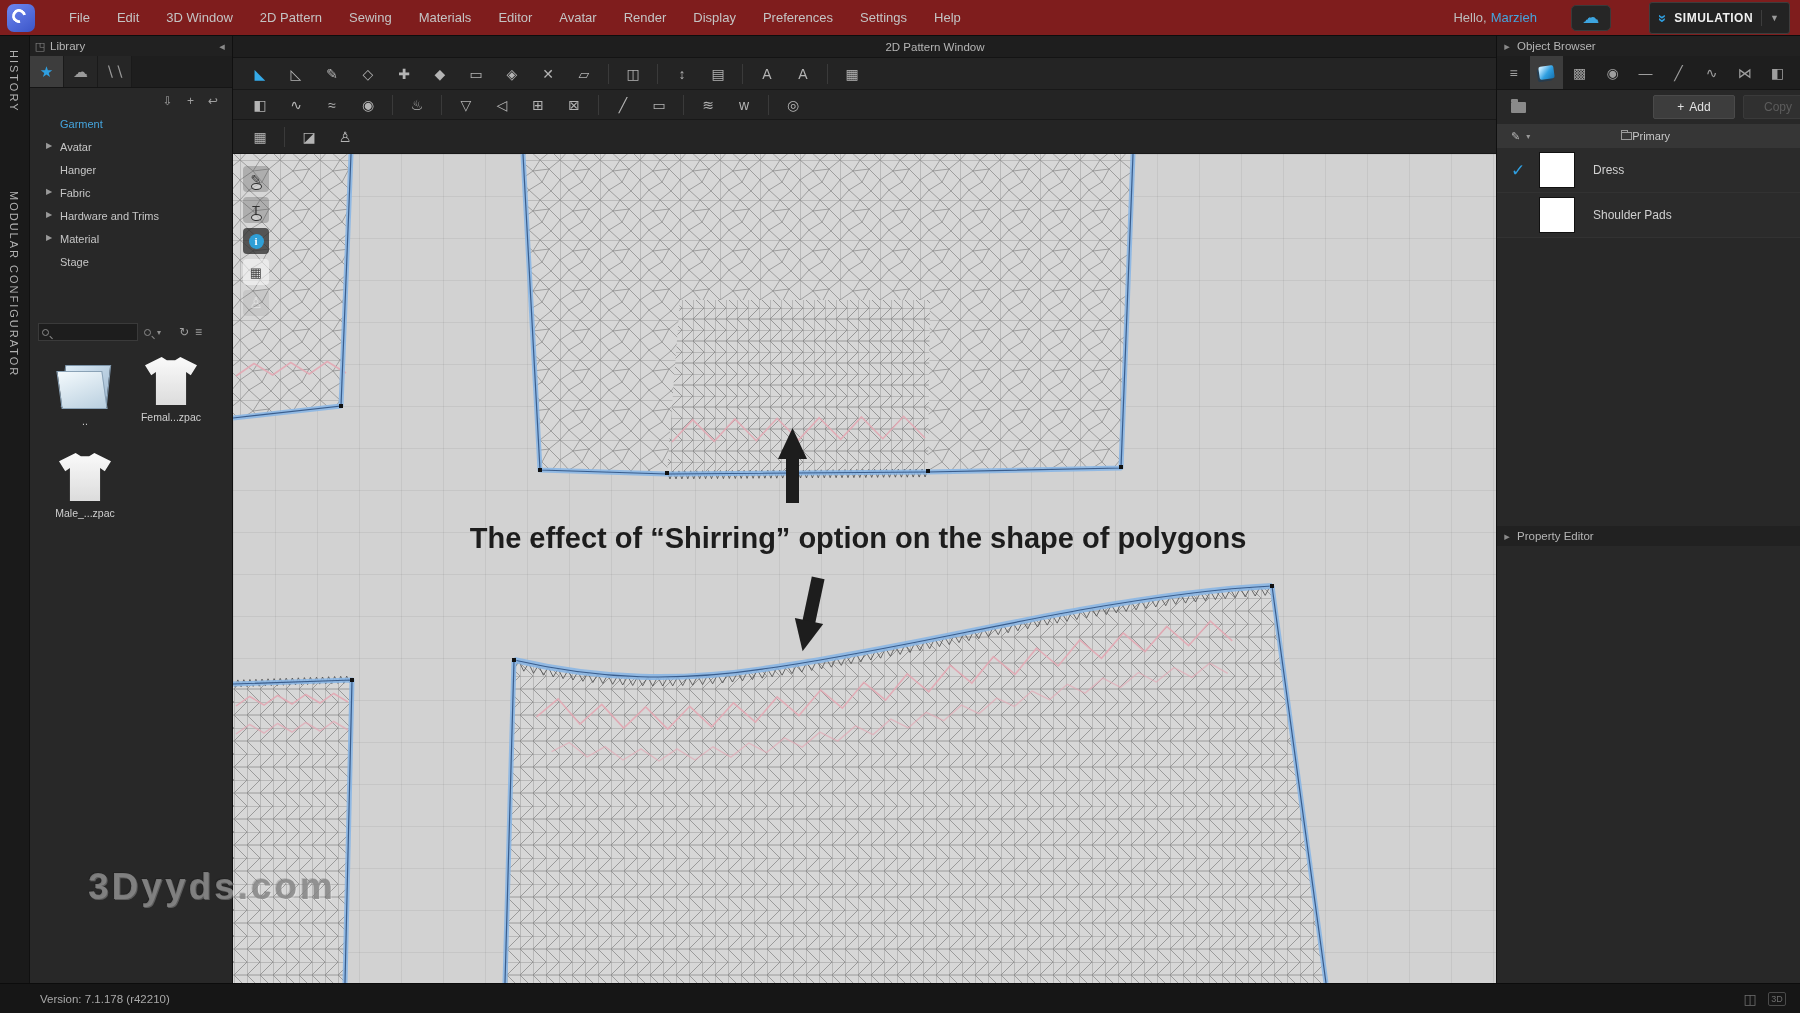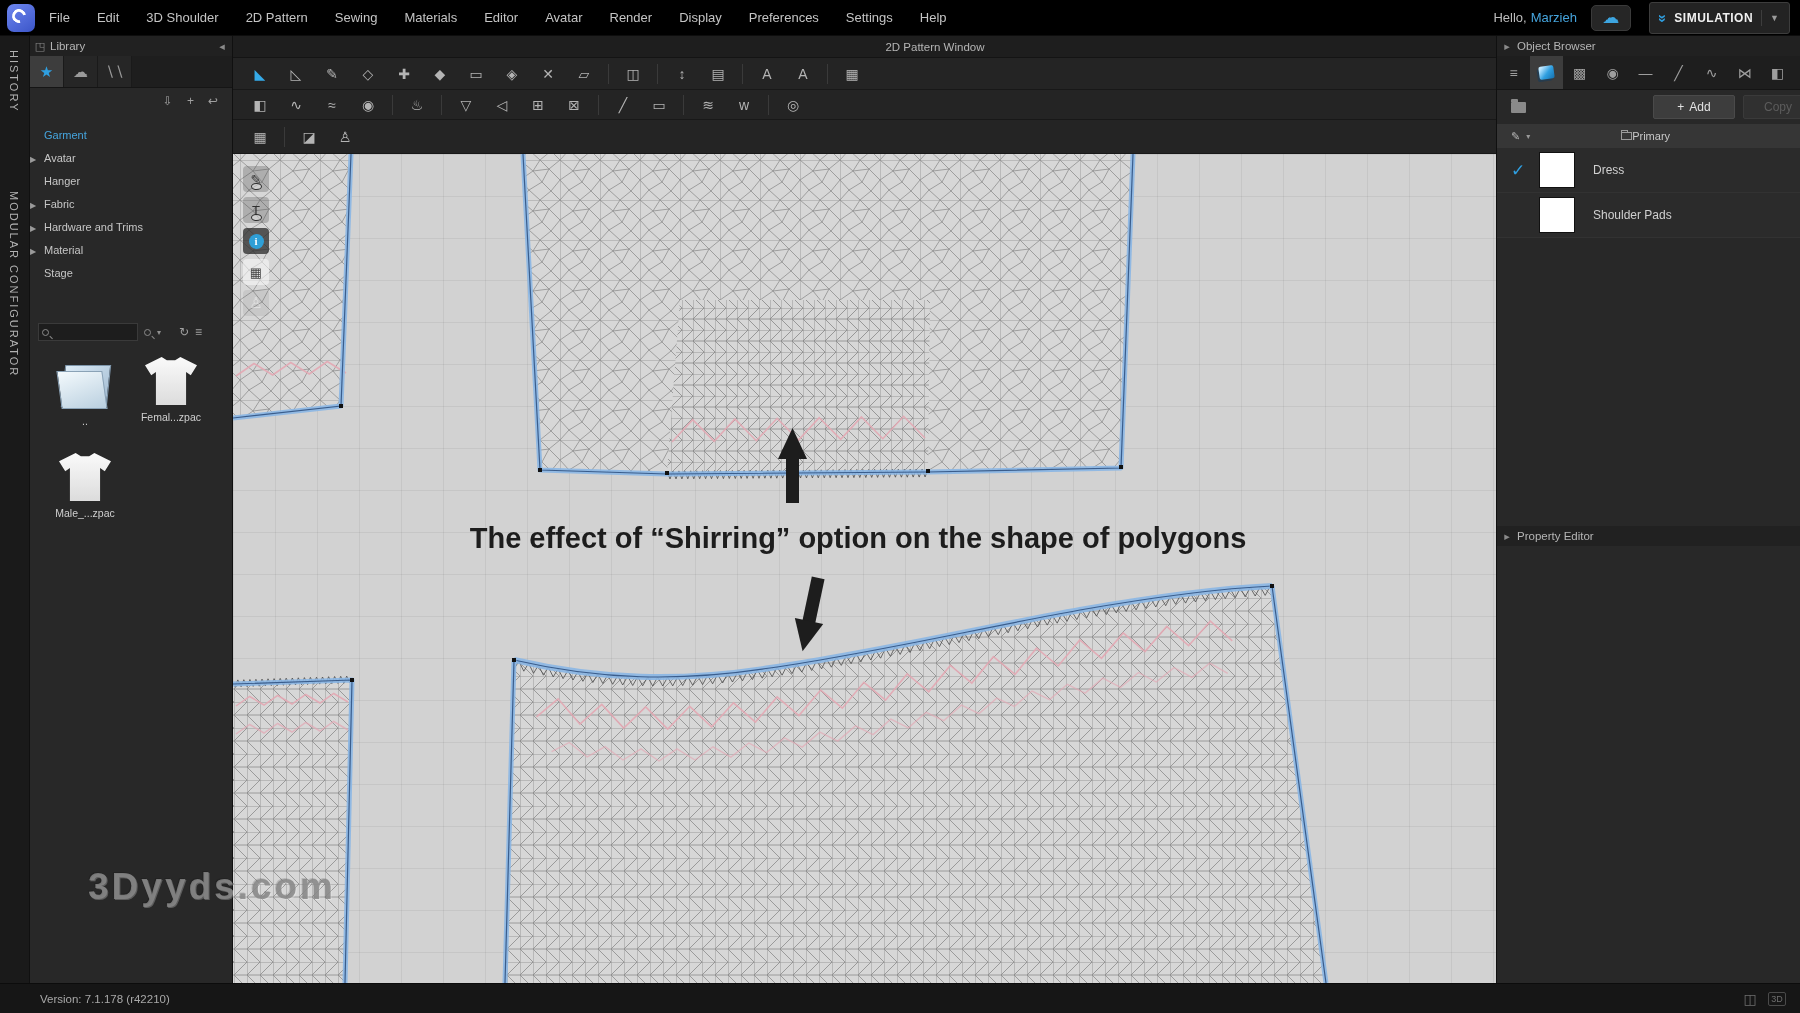--- a/index.html
+++ b/index.html
@@ -1,20 +1,20 @@
 <!DOCTYPE html>
 <html><head>
 <meta charset="utf-8">
 <style>
   html,body{margin:0;padding:0;background:#111;}
   *{box-sizing:border-box;font-family:"Liberation Sans","DejaVu Sans",sans-serif;}
   #app{position:relative;width:1800px;height:1013px;background:#1b1b1b;overflow:hidden;color:#c8c8c8;}
 
   
-  #menubar{position:absolute;left:0;top:0;width:1800px;height:36px;background:#000000;border-bottom:1px solid #0d0d0d;display:flex;align-items:center;}
+  #menubar{position:absolute;left:0;top:0;width:1800px;height:36px;background:#7f1d1d;border-bottom:1px solid #0d0d0d;display:flex;align-items:center;gap:20px;}
   #logo{width:28px;height:28px;margin:0 14px 0 7px;border-radius:7px;background:linear-gradient(145deg,#6e87f0,#3b55c8);position:relative;flex:0 0 auto;}
   #logo .arc{position:absolute;left:5px;top:5px;width:14px;height:14px;border:3px solid #fff;border-radius:50%;border-right-color:transparent;transform:rotate(35deg);}
   #menu-items{display:flex;align-items:center;gap:27px;font-size:13px;color:#c4c4c4;}
   #menu-items .mi{cursor:default;}
   #menubar .spacer{flex:1;}
   #greeting{font-size:13px;color:#bdbdbd;margin-right:14px;}
   #greeting b{color:#45a4dd;font-weight:normal;margin-left:4px;}
   #cloud-btn{width:40px;height:26px;background:#262626;border:1px solid #3a3a3a;border-radius:5px;display:flex;align-items:center;justify-content:center;color:#3da5e0;font-size:17px;margin-right:18px;}
   #sim-btn{height:32px;background:#232323;border:1px solid #3d3d3d;border-radius:3px;display:flex;align-items:center;padding:0 10px;margin-right:10px;}
   #sim-btn .chev{color:#2f9fe0;font-weight:bold;font-size:15px;display:inline-block;transform:rotate(90deg);letter-spacing:-2px;margin-right:8px;}
@@ -30,21 +30,21 @@
   
   #library{position:absolute;left:30px;top:36px;width:203px;height:947px;background:#282828;border-right:1px solid #101010;display:flex;flex-direction:column;}
   .panel-header{height:20px;background:#212121;display:flex;align-items:center;font-size:11.5px;color:#b5b5b5;flex:0 0 auto;}
   .panel-header .ph-title{flex:1;text-align:left;}
   .ph-ico{color:#8a8a8a;font-size:11px;width:20px;text-align:center;}
   #lib-tabs{height:32px;background:#1e1e1e;display:flex;align-items:stretch;flex:0 0 auto;border-bottom:1px solid #151515;}
   .lib-tab{width:34px;display:flex;align-items:center;justify-content:center;font-size:15px;color:#9a9a9a;background:#262626;border-right:1px solid #1a1a1a;}
   .lib-tab.sel{background:#3d3d3d;color:#2f9fe0;}
   #lib-toolbar{height:26px;display:flex;align-items:center;justify-content:flex-end;gap:14px;padding-right:14px;color:#a8a8a8;font-size:13px;flex:0 0 auto;}
   #lib-tree{margin-top:4px;font-size:11px;}
-  .tree-row{height:23px;display:flex;align-items:flex-end;color:#c6c6c6;cursor:default;}
+  .tree-row{height:23px;display:flex;align-items:flex-start;padding-left:16px;color:#c6c6c6;cursor:default;}
   .tree-row .arr{width:14px;font-size:8px;color:#9a9a9a;}
   .tree-row.sel .tlabel{color:#45a4dd;}
   #lib-search-row{margin-top:44px;display:flex;align-items:center;padding:0 8px;gap:6px;flex:0 0 auto;}
   #search-box{width:100px;height:18px;background:#1d1d1d;border:1px solid #3a3a3a;display:flex;align-items:center;padding:0 3px;}
   .lens{width:7px;height:7px;border:1.4px solid #8a8a8a;border-radius:50%;position:relative;flex:0 0 auto;}
   .lens::after{content:"";position:absolute;left:6px;top:7px;width:4px;height:1.4px;background:#8a8a8a;transform:rotate(45deg);}
   #search-input{background:transparent;border:0;outline:0;color:#ddd;font-size:10px;width:80px;}
   .mini-ico{color:#a0a0a0;font-size:12px;}
   .mini-caret{color:#909090;font-size:8px;}
   #lib-files{margin-top:16px;display:grid;grid-template-columns:86px 86px;row-gap:26px;padding-left:12px;}
@@ -116,21 +116,21 @@
 
 <div id="app">
 
   <div id="menubar">
     <div id="logo">
         <div class="arc"></div>
       </div>
     <div id="menu-items">
         <div class="mi">File</div>
         <div class="mi">Edit</div>
-        <div class="mi">3D Shoulder</div>
+        <div class="mi">3D Window</div>
         <div class="mi">2D Pattern</div>
         <div class="mi">Sewing</div>
         <div class="mi">Materials</div>
         <div class="mi">Editor</div>
         <div class="mi">Avatar</div>
         <div class="mi">Render</div>
         <div class="mi">Display</div>
         <div class="mi">Preferences</div>
         <div class="mi">Settings</div>
         <div class="mi">Help</div>

